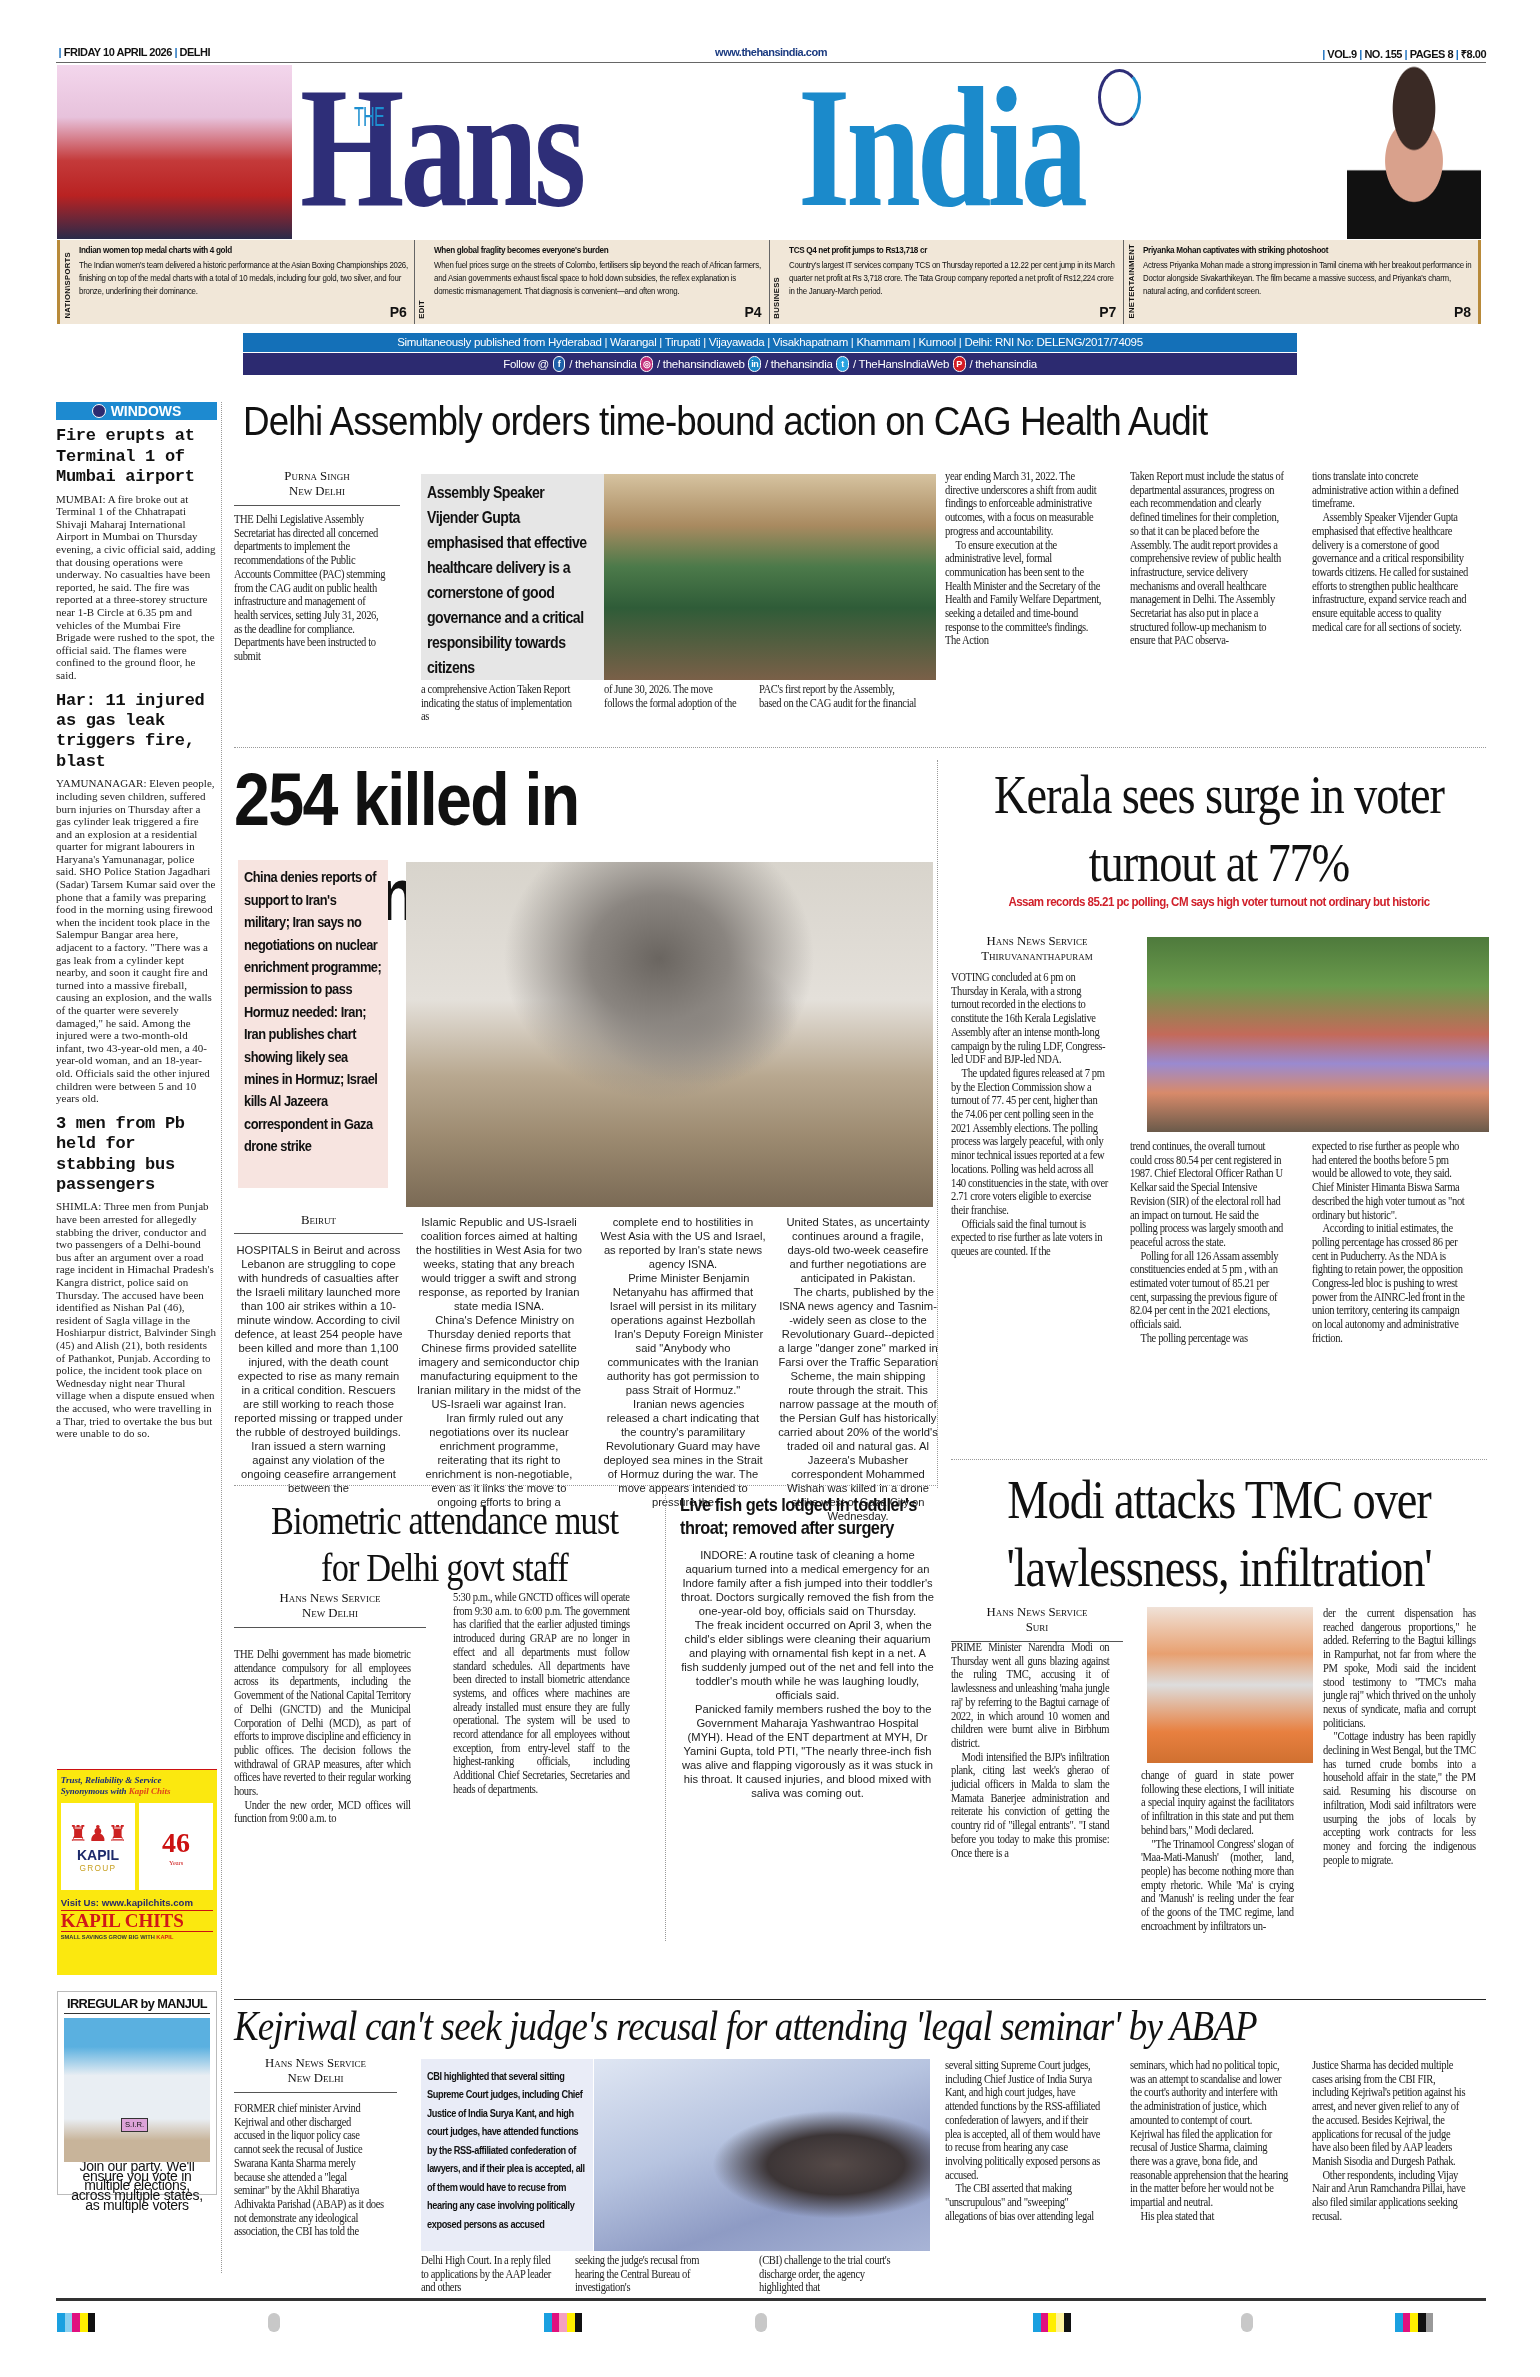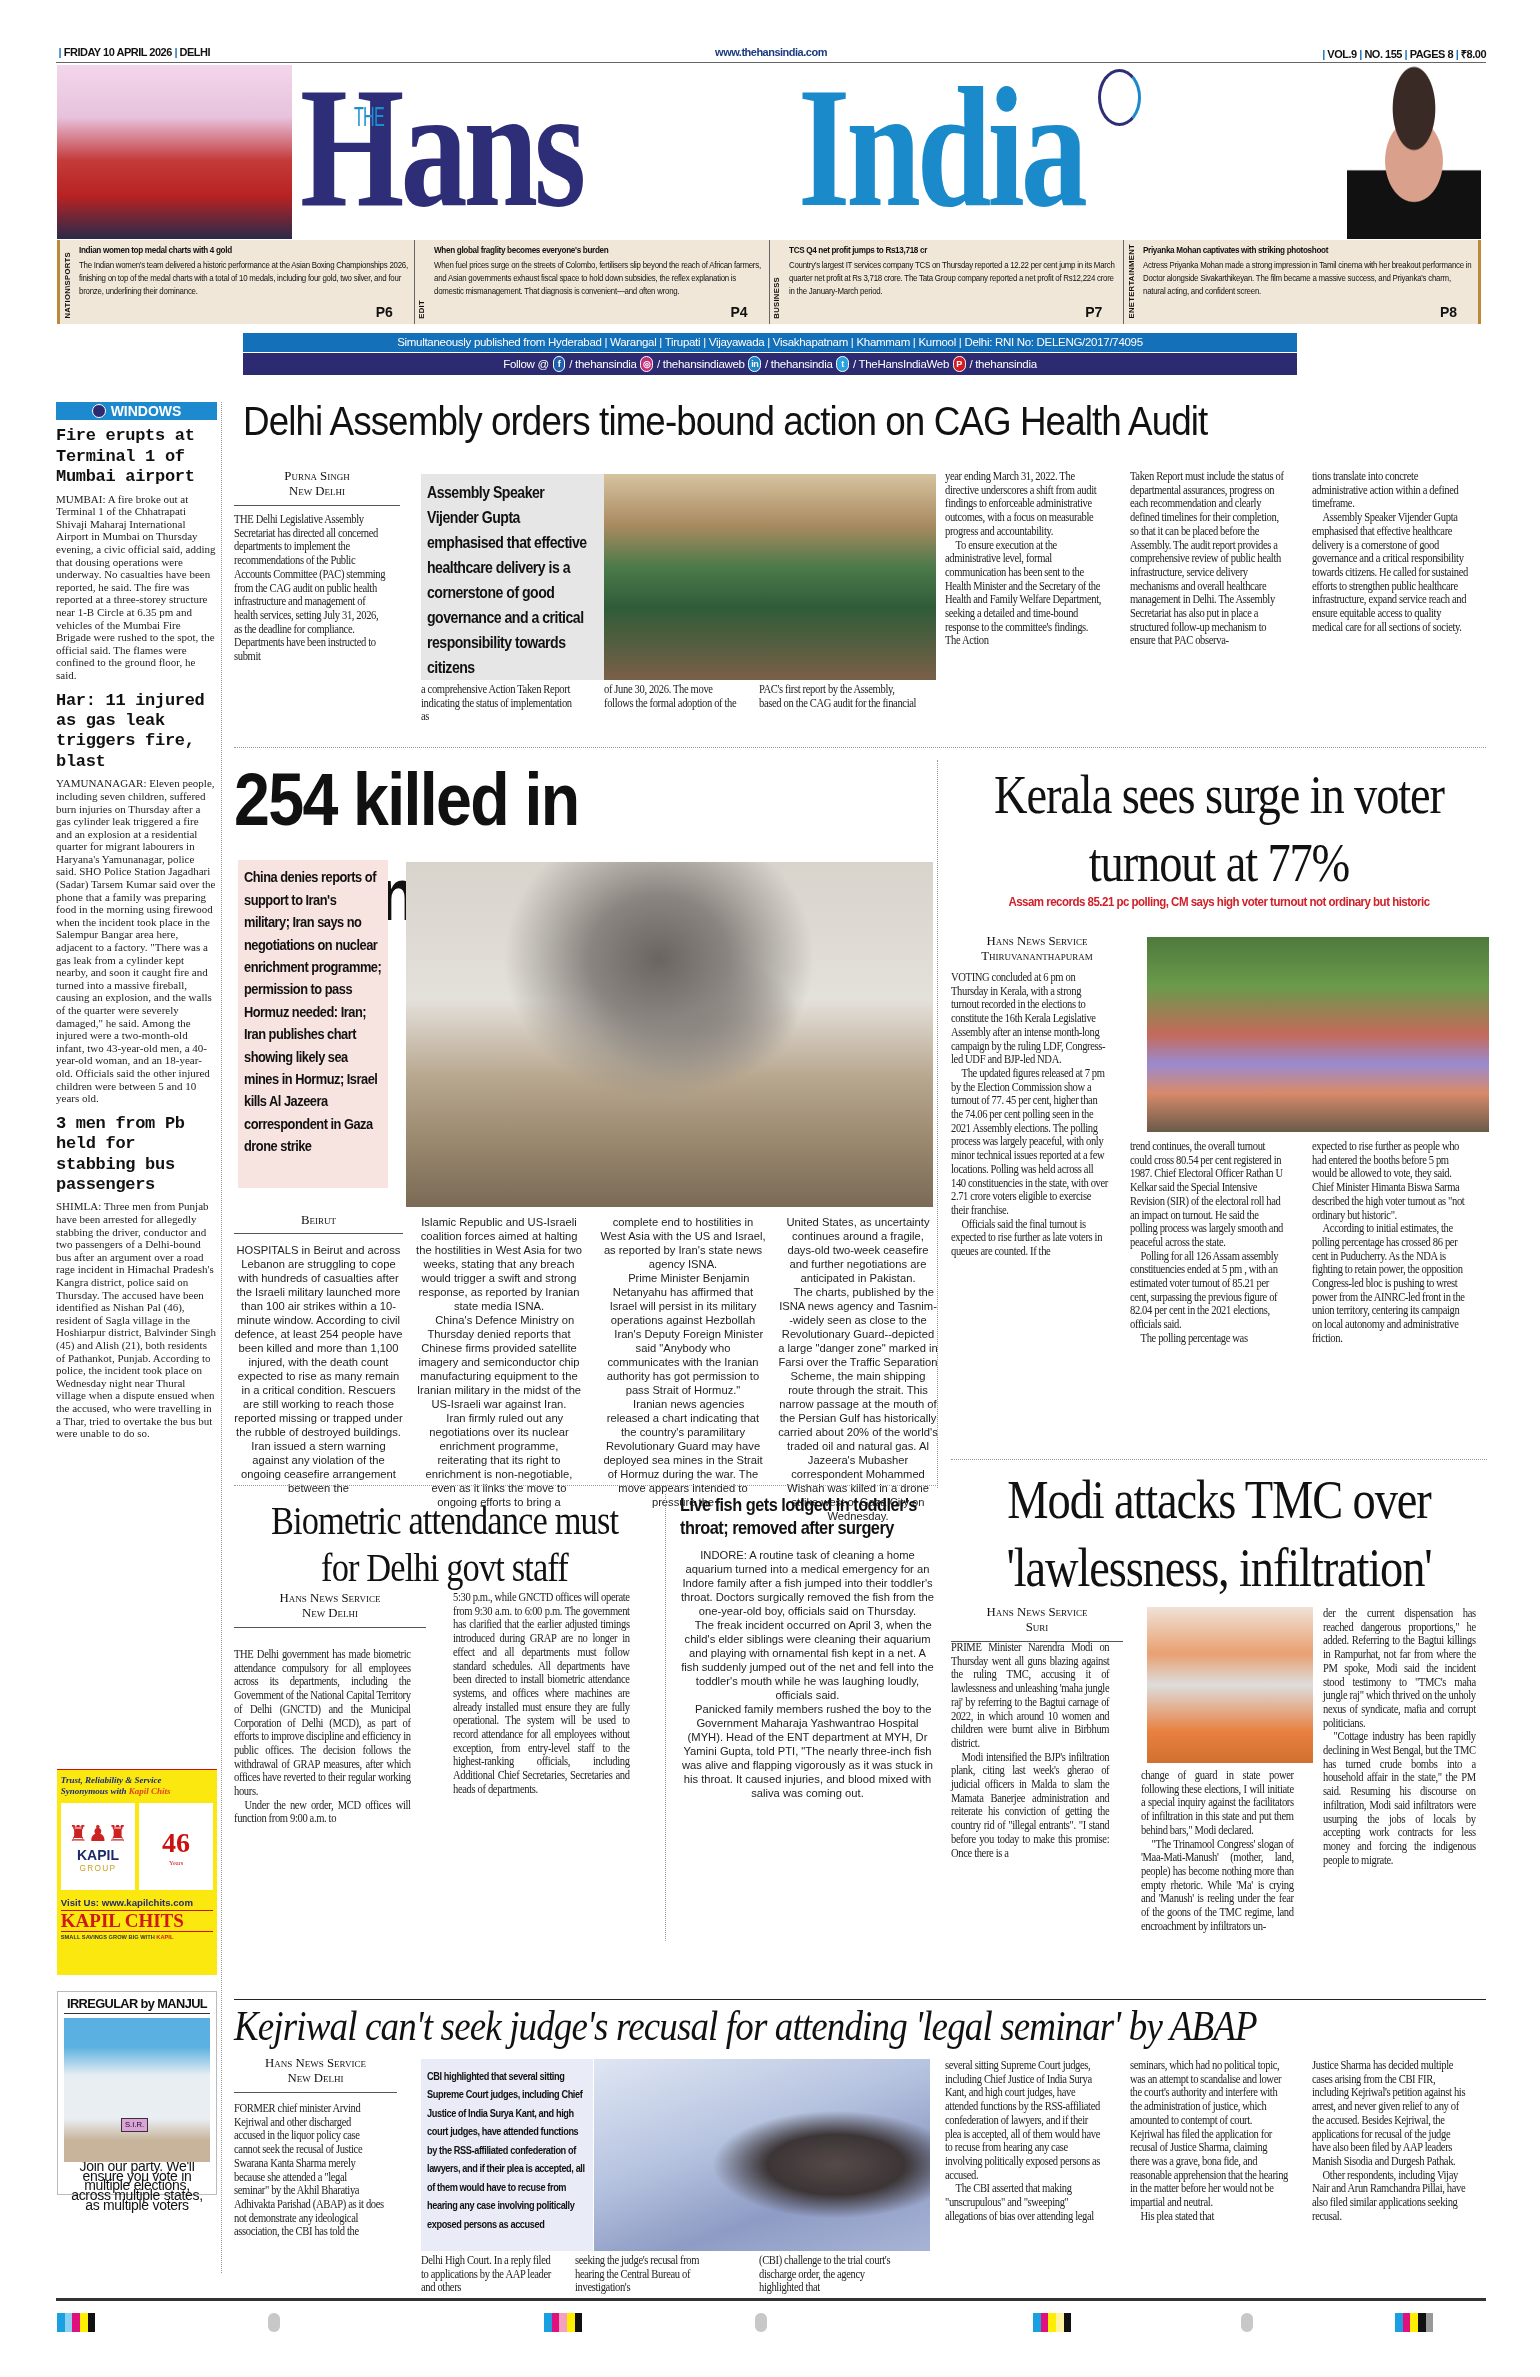--- a/index.html
+++ b/index.html
@@ -24,21 +24,21 @@
 #mast-hans{left:300px;top:64px;font-family:"Liberation Serif",serif;font-weight:bold;font-size:172px;line-height:166px;color:#2e2e78;transform:scaleX(0.78);transform-origin:left;letter-spacing:-5.1px}
 #mast-india{left:798px;top:64px;font-family:"Liberation Serif",serif;font-weight:bold;font-size:172px;line-height:166px;color:#1b8acb;transform:scaleX(0.78);transform-origin:left;letter-spacing:-5.1px}
 #mast-swirl{left:1098px;top:69px;width:43px;height:57px;border-radius:50%;border:3.8px solid #2e2e78;border-right-color:#1b8acb;background:#fff}
 
 #teasers{left:57px;top:240px;width:1424px;height:84px;background:#f1e7d8;border-left:3.8px solid #b88a3a;border-right:3.8px solid #b88a3a;display:flex}
 .teaser{flex:1;position:relative;padding:3.8px 5.1px 3.8px 19px;border-right:1.3px solid #666}
 .teaser:last-child{border-right:none}
 .teaser .vlabel{position:absolute;left:2.6px;bottom:5.1px;writing-mode:vertical-rl;transform:rotate(180deg);font-family:"Liberation Sans",sans-serif;font-weight:bold;font-size:7.7px;letter-spacing:0.3px}
 .teaser .th{font-family:"Liberation Sans",sans-serif;font-weight:bold;font-size:9.6px;letter-spacing:-0.4px;margin-bottom:3.8px;transform:scaleX(0.85);transform-origin:left}
 .teaser .tb{font-family:"Liberation Sans",sans-serif;font-size:9.3px;line-height:13.4px;letter-spacing:-0.3px;width:118%;transform:scaleX(0.85);transform-origin:left}
-.teaser .tp{position:absolute;right:21px;bottom:3.8px;font-family:"Liberation Sans",sans-serif;font-weight:bold;font-size:14px}
+.teaser .tp{position:absolute;right:7px;bottom:3.8px;font-family:"Liberation Sans",sans-serif;font-weight:bold;font-size:14px}
 
 #pubbar{left:243px;top:333px;width:1054px;height:19px;background:#1470b8;color:#fff;font-family:"Liberation Sans",sans-serif;font-size:11.5px;text-align:center;line-height:19px;letter-spacing:-0.3px}
 #followbar{left:243px;top:353px;width:1054px;height:22px;background:#2c2a70;color:#fff;font-family:"Liberation Sans",sans-serif;font-size:11.5px;display:flex;align-items:center;justify-content:center;gap:3.8px;letter-spacing:-0.3px}
 .soc{display:inline-flex;width:12.8px;height:16.6px;border-radius:6.4px;color:#fff;font-weight:bold;font-size:9px;align-items:center;justify-content:center;border:1.3px solid #fff}
 
 #leftcol{left:56px;top:402px;width:161px}
 #windows-bar{background:#1d8ad0;color:#fff;font-family:"Liberation Sans",sans-serif;font-weight:bold;font-size:14px;height:18px;display:flex;align-items:center;justify-content:center;gap:5.1px;margin-bottom:6.4px}
 #windows-bar .wi{width:14px;height:14px;border-radius:50%;background:#2c2a70;border:1.3px solid #fff}
 .lhead{font-family:Liberation Mono, monospace;font-weight:bold;font-size:17px;line-height:20.4px;letter-spacing:-0.3px;margin:2.6px 0 5.1px}
 .lbody{font-family:"Liberation Serif",serif;font-size:11px;line-height:12.6px;color:#222}

